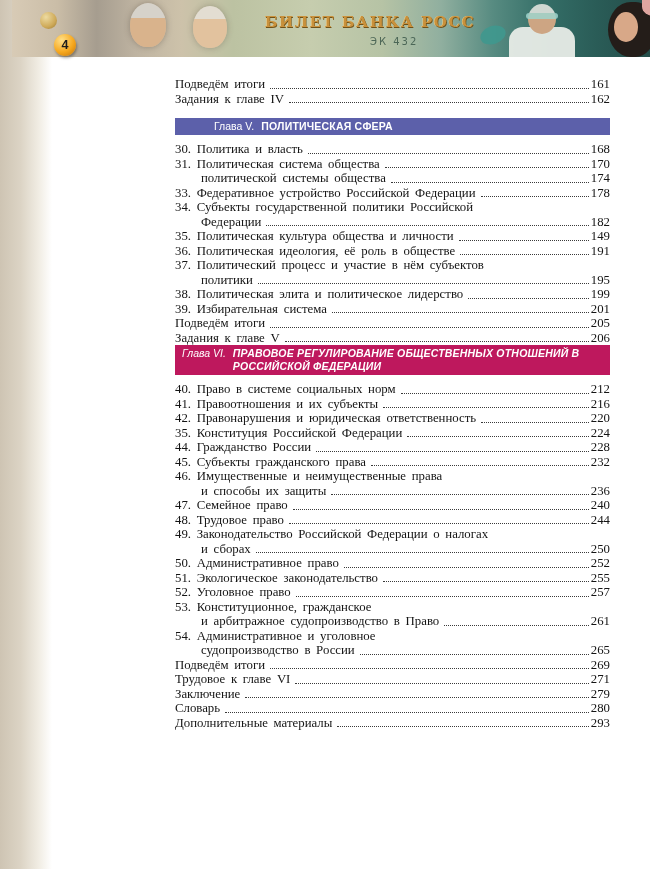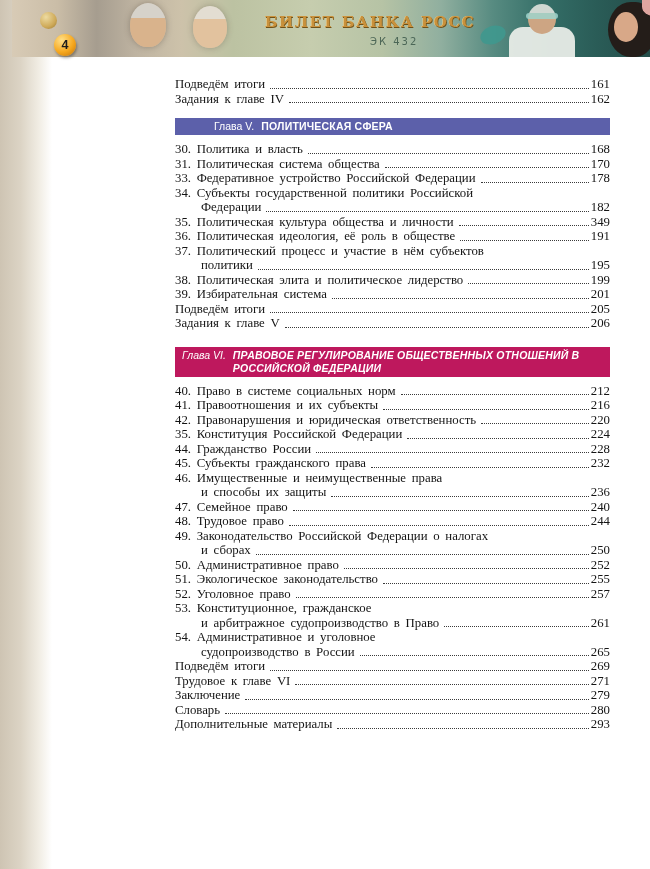--- a/index.html
+++ b/index.html
@@ -89,21 +89,21 @@
     z-index:3;
   }
 
   
   .toc {
     position:absolute; left:175px; top:77px; width:435px;
     font-size:12.8px; line-height:14.5px; color:#141414;
   }
   .entry-block { }
   #intro-entries { margin-bottom:12px; }
-  #ch5-entries { margin-bottom:16px; }
+  #ch5-entries { }
   .eline { display:flex; align-items:baseline; }
   .eline.cont { padding-left:26px; }
   .etext { word-spacing:2.5px; }
   .dots {
     flex:1; min-width:14px; align-self:flex-end;
     border-bottom:1.5px dotted #3a3a3a;
     margin:0 2px 3px 5px;
   }
   .pg { white-space:nowrap; }
 
@@ -169,20 +169,25 @@
         </div>
       </div>
       <div class="entry">
         <div class="eline">
           <span class="etext">31. Политическая система общества</span>
           <span class="dots"></span>
           <span class="pg">170</span>
         </div>
       </div>
       <div class="entry">
+        <div class="eline cont">
+          <span class="etext">политической системы общества</span>
+          <span class="dots"></span>
+          <span class="pg">174</span>
+        </div>
       </div>
       <div class="entry">
         <div class="eline">
           <span class="etext">33. Федеративное устройство Российской Федерации</span>
           <span class="dots"></span>
           <span class="pg">178</span>
         </div>
       </div>
       <div class="entry">
         <div class="eline">
@@ -191,21 +196,21 @@
         <div class="eline cont">
           <span class="etext">Федерации</span>
           <span class="dots"></span>
           <span class="pg">182</span>
         </div>
       </div>
       <div class="entry">
         <div class="eline">
           <span class="etext">35. Политическая культура общества и личности</span>
           <span class="dots"></span>
-          <span class="pg">349</span>
+          <span class="pg">149</span>
         </div>
       </div>
       <div class="entry">
         <div class="eline">
           <span class="etext">36. Политическая идеология, её роль в обществе</span>
           <span class="dots"></span>
           <span class="pg">191</span>
         </div>
       </div>
       <div class="entry">

